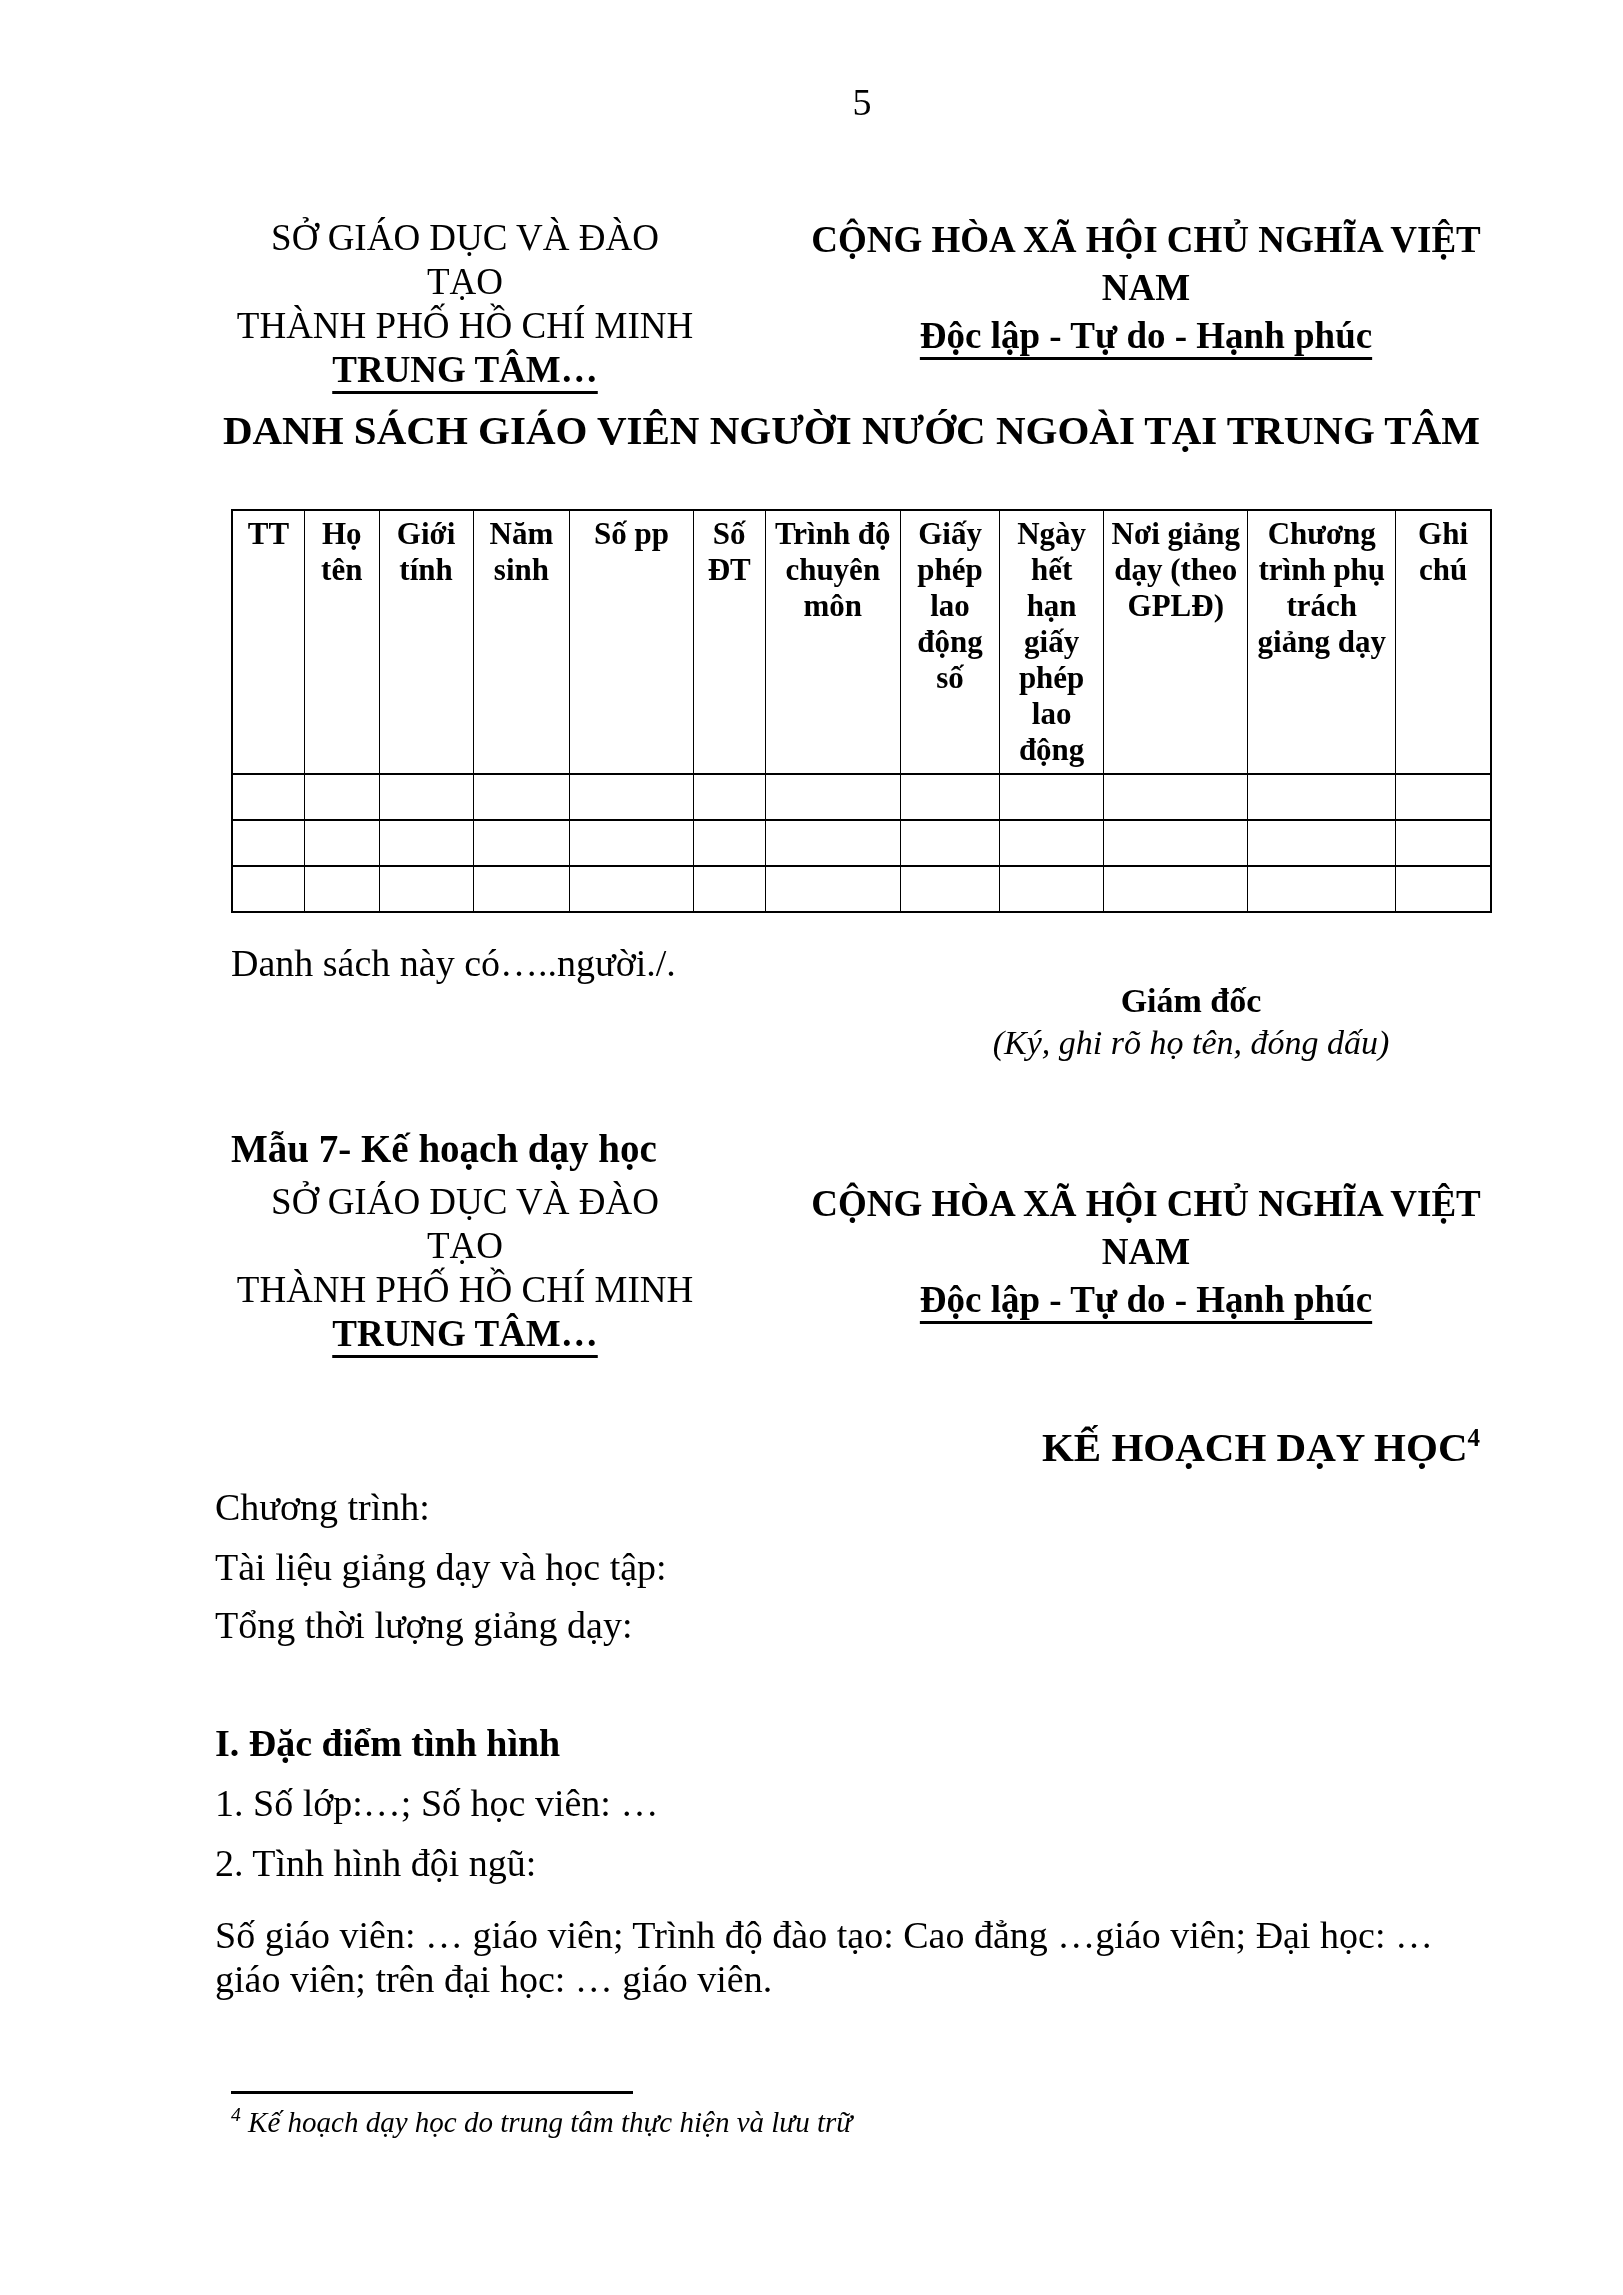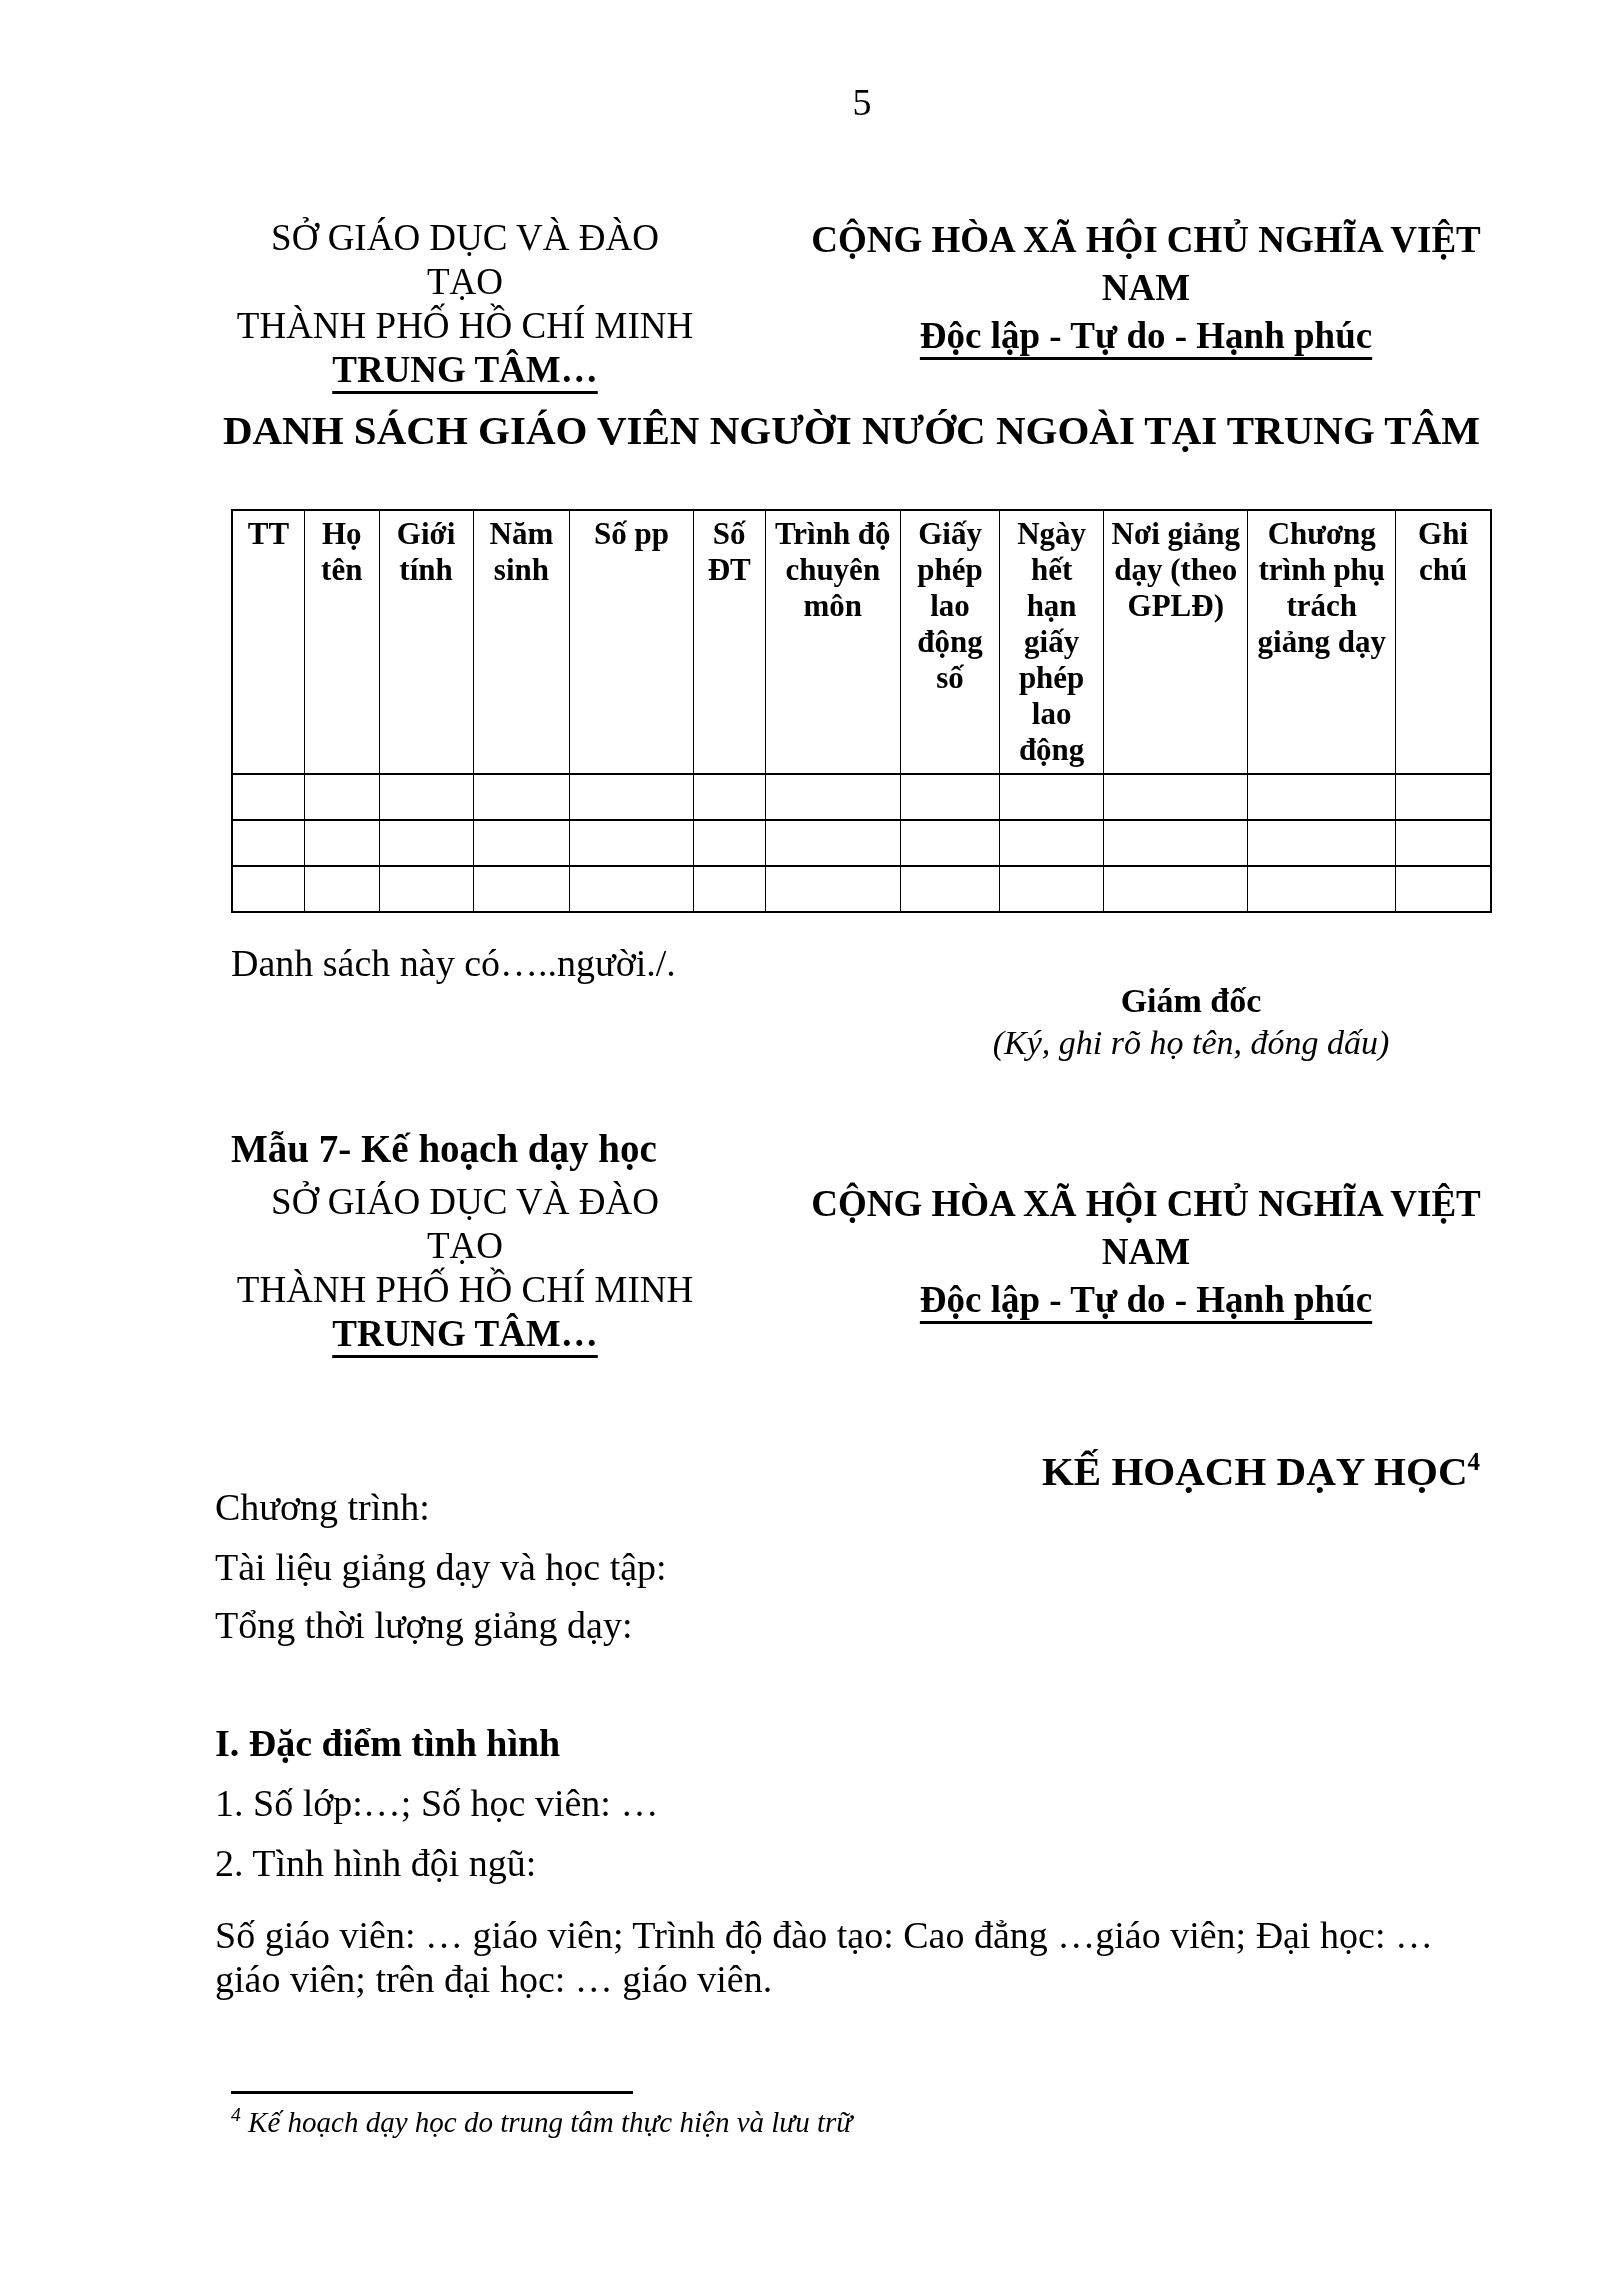--- a/index.html
+++ b/index.html
@@ -38,21 +38,21 @@
     font-size: 37px; line-height: 48px; font-weight: bold;
   }
   .org-block-6, .national-block-6 { top: 216px; }
   .org-block-7, .national-block-7 { top: 1180px; }
 
   .doc-title {
     left: 220px; width: 1260px; text-align: right;
     font-weight: bold; font-size: 41px;
   }
   .doc-title-6 { top: 406px; }
-  .doc-title-7 { top: 1423px; margin-top: 24px; }
+  .doc-title-7 { top: 1423px; }
   .doc-title sup { font-size: 25px; vertical-align: super; line-height: 0; }
 
   table.roster {
     position: absolute;
     top: 509px; left: 231px;
     width: 1261px;
     border-collapse: collapse;
     table-layout: fixed;
   }
   table.roster, table.roster th, table.roster td {

